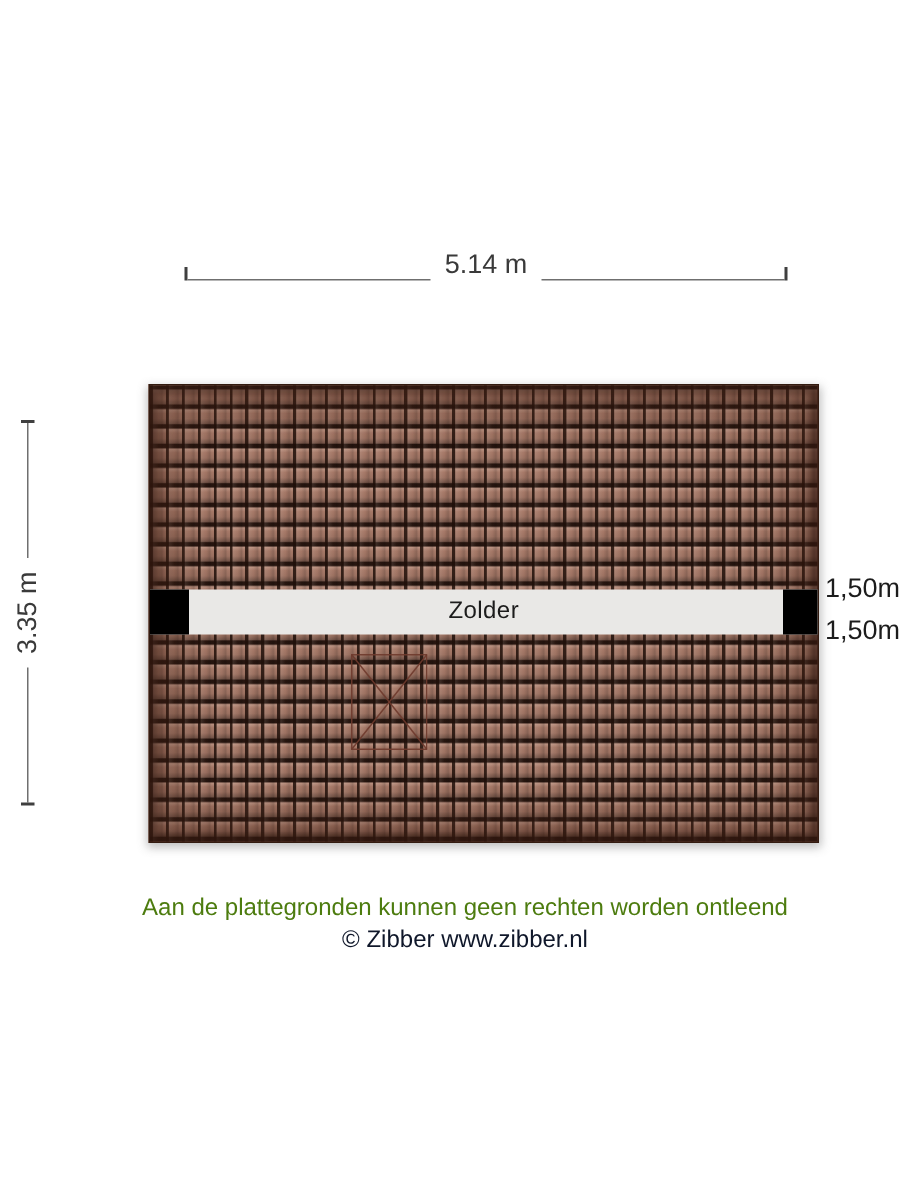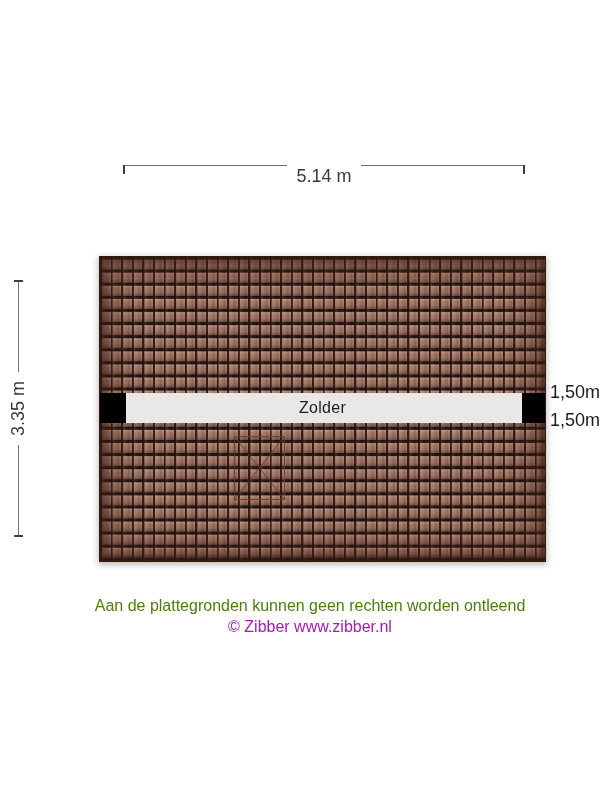--- a/index.html
+++ b/index.html
@@ -16,21 +16,21 @@
   body{
     width:600px;height:800px;background:var(--background);
     font-family:"Liberation Sans", sans-serif;color:var(--text);
     position:relative;overflow:hidden;
   }
   .canvas{position:absolute;inset:0;}
 
   
   .hdim{
     position:absolute;left:123px;top:165px;width:402px;height:22px;
-    display:flex;align-items:flex-start;
+    display:flex;align-items:flex-end;
   }
   .hdim .tick-v{width:2px;height:9px;background:var(--dimension-tick);flex:0 0 auto;}
   .hdim .seg{height:1px;flex:1 1 auto;background:var(--dimension-line);}
   .hdim .hlabel{
     flex:0 0 auto;padding:0 9px;font-size:18px;color:#3a3a3a;
     white-space:nowrap;line-height:22px;
   }
 
   
   .vdim{
@@ -94,21 +94,21 @@
   }
   .headroom.top{top:384px;}
   .headroom.bottom{top:412px;}
 
   
   .footer{
     position:absolute;left:0;top:595px;width:600px;
     text-align:center;padding-left:20px;box-sizing:border-box;
   }
   .footer .disclaimer{font-size:16px;line-height:21px;color:#4d7c0f;}
-  .footer .copyright{font-size:16px;line-height:21px;color:#a21caf;}
+  .footer .copyright{font-size:16px;line-height:21px;color:#0f172a;}
 </style>
 </head>
 <body>
 
 <div class="canvas">
 
   <div class="hdim">
     <span class="tick-v"></span>
     <span class="seg"></span>
     <span class="hlabel">5.14 m</span>

